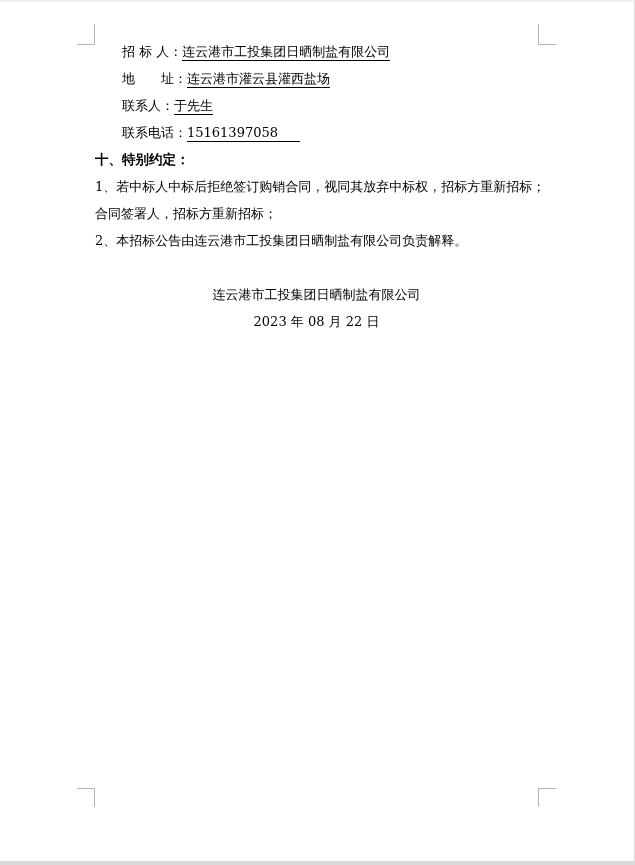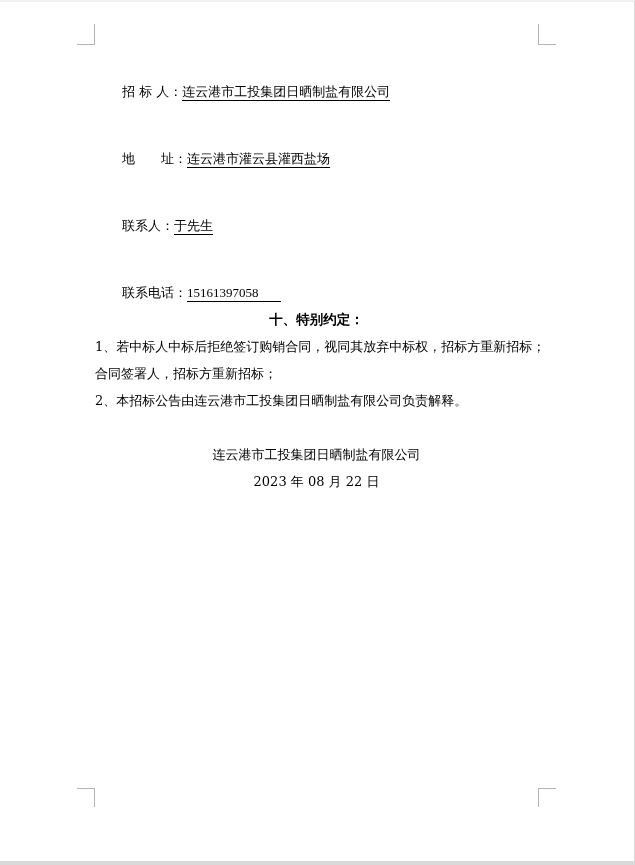--- a/index.html
+++ b/index.html
@@ -31,28 +31,28 @@
   .crop-br { left: 538px; top: 786px; height: 19px; border-left: 1px solid #b4b4b4;  border-top: 1px solid #b4b4b4; }
 
   .content {
     position: absolute;
     left: 95px; top: 36px;
     width: 443px;
     font-size: 13px;
     line-height: 27px;
   }
   .line { height: 27px; white-space: nowrap; }
-  .info-line { padding-left: 27px; margin-top: 40px; }
+  .info-line { padding-left: 27px; }
   .info-label { white-space: pre; }
   .uv {
     border-bottom: 1px solid #000;
     padding-bottom: 1px;
   }
-  .uv-phone { padding-right: 22px; font-family: Liberation Serif, serif; }
-  .heading { font-weight: bold; font-size: 13.5px; text-align: center; }
+  .uv-phone { padding-right: 22px; }
+  .heading { font-weight: bold; font-size: 13.5px; }
   .centered { text-align: center; }
   .spacer { height: 27px; }
   .company-line { margin-top: 0px; }
   .date-line { }
 </style>
 </head>
 <body>
 
 <div class="page">
 

